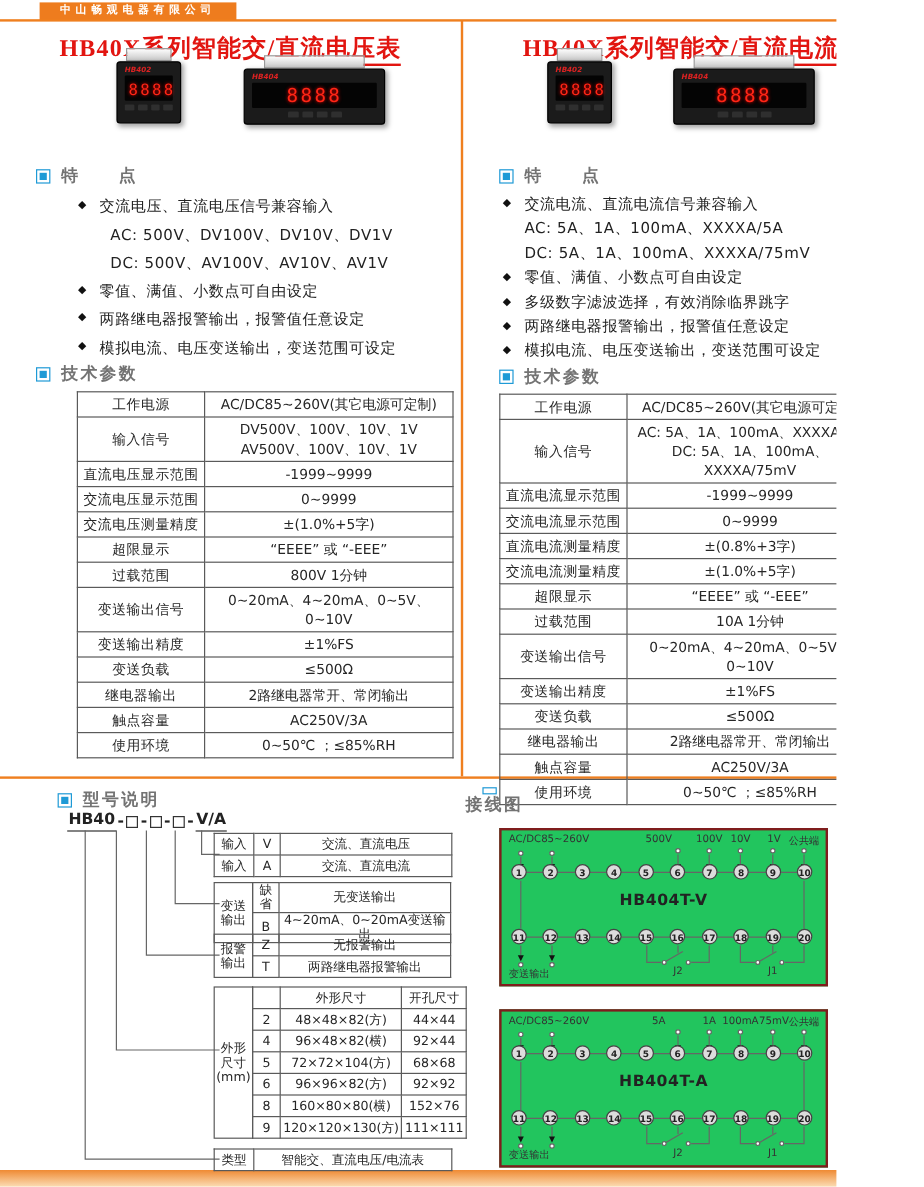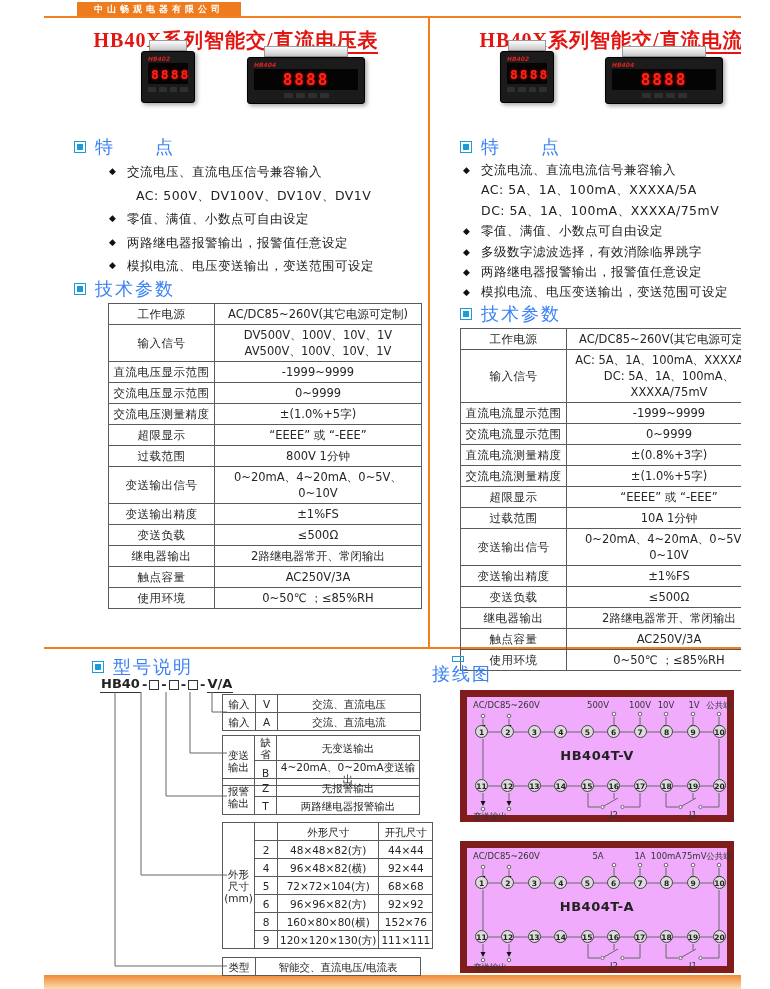--- a/index.html
+++ b/index.html
@@ -1,17 +1,17 @@
 <!DOCTYPE html>
 <html><head>
 <meta charset="utf-8">
 <style>
   * { margin:0; padding:0; box-sizing:border-box; }
   body { background:#ffffff; font-family:"DejaVu Sans","Liberation Sans",sans-serif; }
-  #page { position:relative; width:697px; height:989px; background:#fff; overflow:hidden;margin-left:44px; }
+  #page { position:relative; width:697px; height:989px; background:#fff; overflow:hidden; }
 
   
   .company-box { position:absolute; left:33px; top:2px; width:164px; height:15px;
     background:#ee7c1e; color:#fff; font-size:9px; font-weight:bold;
     letter-spacing:4px; text-align:center; line-height:15px; }
   .top-rule { position:absolute; left:0; top:16px; width:770px; height:2px; background:#ef7f1f; }
   .v-divider { position:absolute; left:384px; top:17px; width:2px; height:630px; background:#ef7f1f; }
   .bottom-rule { position:absolute; left:0; top:647px; width:770px; height:2px; background:#ef7f1f; }
   .bottom-strip { position:absolute; left:0; top:975px; width:770px; height:14px;
     background:linear-gradient(to bottom,#ef8a33,#fbdcb4); }
@@ -25,35 +25,35 @@
 
   
   .meter-row { position:relative; height:82px; }
   .meter { position:absolute; }
   .m-sticker { background:linear-gradient(#fdfdfd,#c9c9c9); border:1px solid #9a9a9a; height:11px; width:72%; margin:0 auto; }
   .m-body { background:#1b1b1b; border:1px solid #000; border-radius:3px;
     box-shadow:2px 2px 4px rgba(0,0,0,.35); padding:3px 6px; }
   .m-label { color:#d22; font-size:6px; font-weight:bold; font-style:italic; }
   .m-display { background:#040404; border-radius:1px; margin-top:1px; padding:1px 3px; text-align:center; }
   .m-digits { color:#ff2616; font-family:"DejaVu Sans Mono","Liberation Mono",monospace;
-    font-weight:bold; letter-spacing:2px; text-shadow:0 0 3px #e00; }
+    font-weight:normal; letter-spacing:2px; text-shadow:0 0 3px #e00; }
   .meter-sm { width:54px; } .meter-sm .m-body { height:52px; } .meter-sm .m-digits { font-size:13px; }
   .meter-wd { width:118px; } .meter-wd .m-body { height:47px; } .meter-wd .m-digits { font-size:16px; }
   .m-btns { display:flex; gap:3px; margin-top:3px; justify-content:center; }
   .m-btn { width:9px; height:5px; background:#2f2f2f; border-radius:1px; }
   .col-left .meter-sm { left:97px; top:-14px; }
   .col-left .meter-wd { left:203px; top:-8px; }
   .col-right .meter-sm { left:70px; top:-14px; }
   .col-right .meter-wd { left:175px; top:-8px; }
 
   
   .sec-head { display:flex; align-items:center; height:22px; }
   .sq-icon { display:inline-block; width:12px; height:12px; border:1px solid #1e9ad6; padding:2px; margin-right:9px; }
   .sq-inner { display:block; width:100%; height:100%; background:#1e9ad6; }
-  .sec-title { color:#3b82f6; font-weight:normal; font-size:18px; letter-spacing:2px; }
+  .sec-title { color:#737373; font-weight:bold; font-size:14px; letter-spacing:2px; }
   .col .sec-head { margin-left:30px; }
 
   
   .feat-list { margin-top:2px; }
   .col-left .feat-list { margin-left:65px; }
   .col-right .feat-list { margin-left:33px; }
   .feat-line { display:flex; font-size:12.5px; color:#222; }
   .col-left .feat-line { line-height:23.5px; }
   .col-right .feat-line { line-height:20.4px; }
   .diamond { width:18px; font-size:9px; color:#111; flex:none; }
@@ -83,21 +83,21 @@
     text-align:center; padding:0 2px; height:18px; line-height:12px; }
   .spec-abs { position:absolute; left:178px; }
   .spec-group { display:flex; align-items:stretch; }
   .glabel { border:1px solid #5a5a5a; width:33px; display:flex; align-items:center; justify-content:center;
     font-size:10.5px; color:#262626; white-space:pre-line; text-align:center; line-height:12px; }
   .cw1 { width:33px; } .cw2 { width:22px; } .cw3 { width:143px; }
   .sn { width:23px; } .ss { width:90px; } .sh { width:52px; }
   .gright .mini { margin-left:-1px; }
 
   
-  .wirebox { position:absolute; left:416px; width:274px; border:7px solid #7f1d1d; background:#f0abfc; }
+  .wirebox { position:absolute; left:416px; width:274px; border:2px solid #7f1d1d; background:#22c55e; }
   .wirebox1 { top:690px; height:132px; }
   .wirebox2 { top:841px; height:132px; }
   .wire-svg { position:absolute; left:0; top:0; }
   .trow { position:absolute; left:8px; width:251px; display:flex; justify-content:space-between; }
   .trow-top { top:28px; } .trow-bot { top:82px; }
   .terminal { width:13px; height:13px; border:1px solid #444; border-radius:50%; background:#dcdcdc;
     font-size:7.5px; line-height:13px; text-align:center; color:#222; font-weight:bold; }
   .wlabel { position:absolute; font-size:8.5px; color:#333; white-space:nowrap; }
   .power-label { left:6px; top:3px; }
   .output-label { left:6px; top:114px; }
@@ -167,20 +167,24 @@
     </div>
     <div class="feat-list">
 
     <div class="feat-line">
         <span class="diamond">◆</span>
         <span class="feat-text">交流电压、直流电压信号兼容输入</span>
       </div>
         <div class="feat-line">
         <span class="diamond"></span>
         <span class="feat-text">  AC: 500V、DV100V、DV10V、DV1V</span>
+      </div>
+        <div class="feat-line">
+        <span class="diamond"></span>
+        <span class="feat-text">  DC: 500V、AV100V、AV10V、AV1V</span>
       </div>
         <div class="feat-line">
         <span class="diamond">◆</span>
         <span class="feat-text">零值、满值、小数点可自由设定</span>
       </div>
         <div class="feat-line">
         <span class="diamond">◆</span>
         <span class="feat-text">两路继电器报警输出，报警值任意设定</span>
       </div>
         <div class="feat-line">

